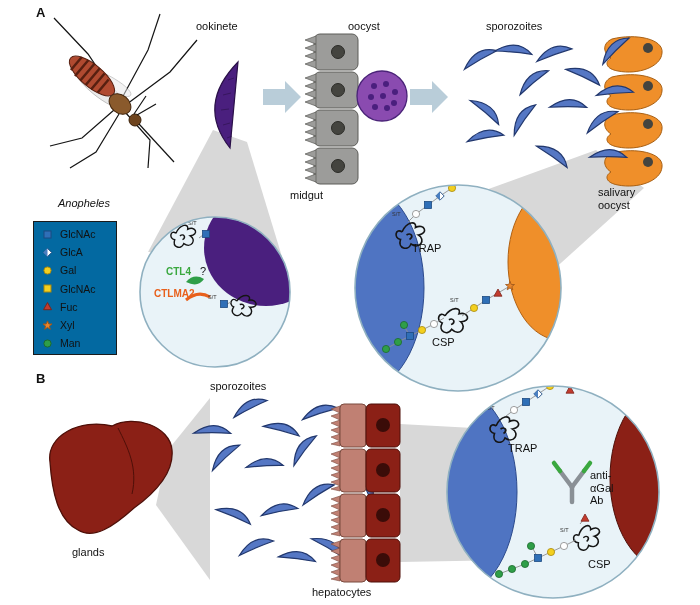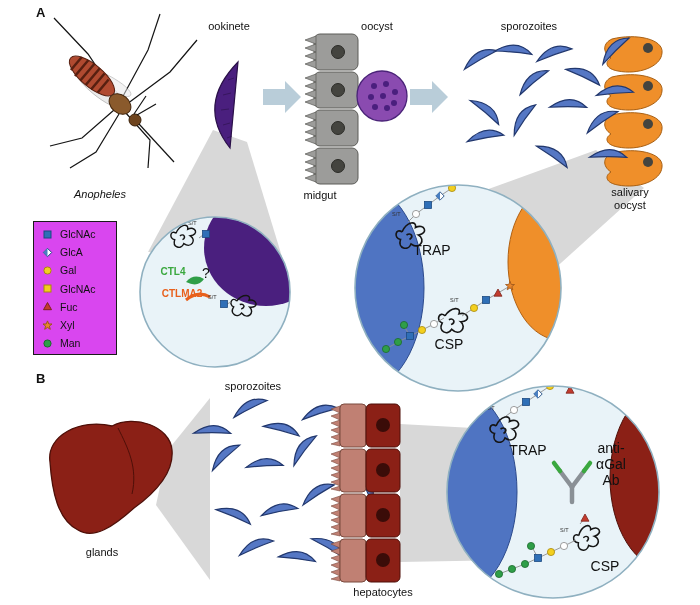--- a/index.html
+++ b/index.html
@@ -1,25 +1,25 @@
 <!DOCTYPE html>
 <html><head>
 <meta charset="utf-8">
 <style>
   body{margin:0;background:#fff}
   .fig{position:relative;width:700px;height:605px;background:#fff;font-family:"Liberation Sans",sans-serif;overflow:hidden}
   .art{position:absolute;left:0;top:0}
-  .lbl{position:absolute;font-size:11px;color:#111;line-height:1.15;text-align:center}
+  .lbl{position:absolute;font-size:11px;color:#111;line-height:1.15;}
   .left{text-align:left}
   .panel{font-weight:bold;font-size:13px}
   .italic{font-style:italic}
-  .cap{font-size:14px}
+  .cap{font-size:11px}
   .ctl4{color:#3aa83f;font-weight:bold;font-size:10px}
   .ctlma2{color:#e8601c;font-weight:bold;font-size:10px}
-  .legend{position:absolute;left:33px;top:221px;width:84px;background:#d946ef;border:1.4px solid #1a1a1a;padding:3px 0 2px;box-sizing:border-box}
+  .legend{position:absolute;left:33px;top:221px;width:84px;background:#0369a1;border:1.4px solid #1a1a1a;padding:3px 0 2px;box-sizing:border-box}
   .lrow{display:flex;align-items:center;gap:6px;height:18.2px;padding-left:7px}
   .lrow span{font-size:10.5px;color:#111}
   .mleg{stroke:#141414;stroke-width:1.2;fill:none}
   .mwing{fill:#d9d9d9;opacity:.55;stroke:#6e6e6e;stroke-width:.7}
   .mwing2{fill:#e9e9e9;opacity:.5;stroke:#6e6e6e;stroke-width:.6}
   .spz{fill:#5577c4;stroke:#22386e;stroke-width:1}
   .scrib{fill:none;stroke:#151515;stroke-width:1.1}
   .chain{stroke:#8f8f8f;stroke-width:.9;fill:none}
   .cBlue{fill:#2f6fb7;stroke:#1d4a80;stroke-width:.8}
   .cYel{fill:#f3cf1f;stroke:#a88a0f;stroke-width:.8}
@@ -303,38 +303,38 @@
       <text class="tinytxt" x="560" y="532">S/T</text>
     </g>
     <circle cx="553" cy="492" r="106" fill="none" stroke="#8fb0c0" stroke-width="1.6"></circle>
   </g>
 </svg>
 
 <div class="lbl panel left" style="left:36px;top:6px;width:20px">A</div>
 <div class="lbl" style="left:196px;top:20px;width:66px">ookinete</div>
 <div class="lbl" style="left:348px;top:20px;width:58px">oocyst</div>
 <div class="lbl" style="left:486px;top:20px;width:86px">sporozoites</div>
-<div class="lbl italic" style="left:58px;top:188px;width:84px">Anopheles</div>
+<div class="lbl italic" style="left:58px;top:197px;width:84px">Anopheles</div>
 <div class="lbl" style="left:290px;top:189px;width:60px">midgut</div>
 <div class="lbl" style="left:598px;top:186px;width:64px">salivary oocyst</div>
 
-<div class="lbl ctl4" style="left:156px;top:266px;width:34px">CTL4</div>
+<div class="lbl ctl4" style="left:166px;top:266px;width:34px">CTL4</div>
 <div class="lbl cap" style="left:200px;top:265px;width:12px">?</div>
 <div class="lbl ctlma2" style="left:154px;top:288px;width:56px">CTLMA2</div>
 
 <div class="lbl cap" style="left:412px;top:242px;width:40px">TRAP</div>
 <div class="lbl cap" style="left:432px;top:336px;width:34px">CSP</div>
 
 <div class="lbl panel left" style="left:36px;top:372px;width:20px">B</div>
 <div class="lbl" style="left:210px;top:380px;width:86px">sporozoites</div>
 <div class="lbl" style="left:72px;top:546px;width:60px">glands</div>
-<div class="lbl" style="left:345px;top:586px;width:76px">hepatocytes</div>
+<div class="lbl" style="left:312px;top:586px;width:76px">hepatocytes</div>
 
 <div class="lbl cap" style="left:508px;top:442px;width:40px">TRAP</div>
-<div class="lbl cap" style="left:590px;top:440px;width:42px">
+<div class="lbl cap" style="left:590px;top:469px;width:42px">
   <div>anti-</div>
   <div>αGal</div>
   <div>Ab</div>
 </div>
 <div class="lbl cap" style="left:588px;top:558px;width:34px">CSP</div>
 
 <div class="legend">
   <div class="lrow">
     <svg width="13" height="13" viewBox="-6.5 -6.5 13 13">
           <use href="#g-sq" stroke="#1d4a80" fill="#2f6fb7"></use>

